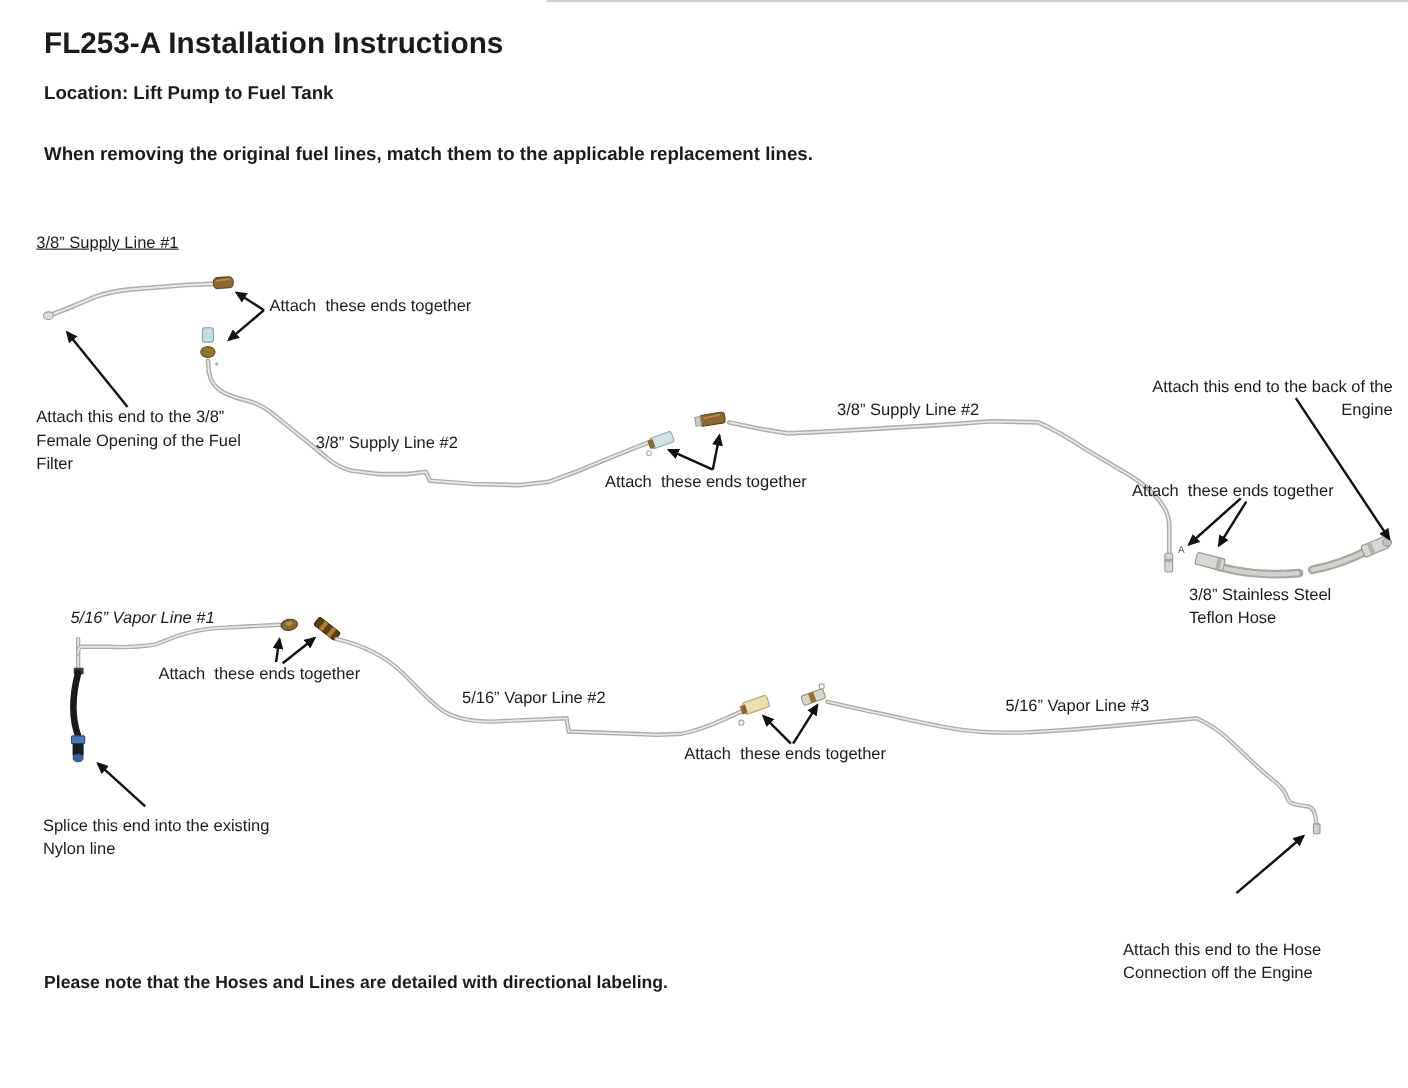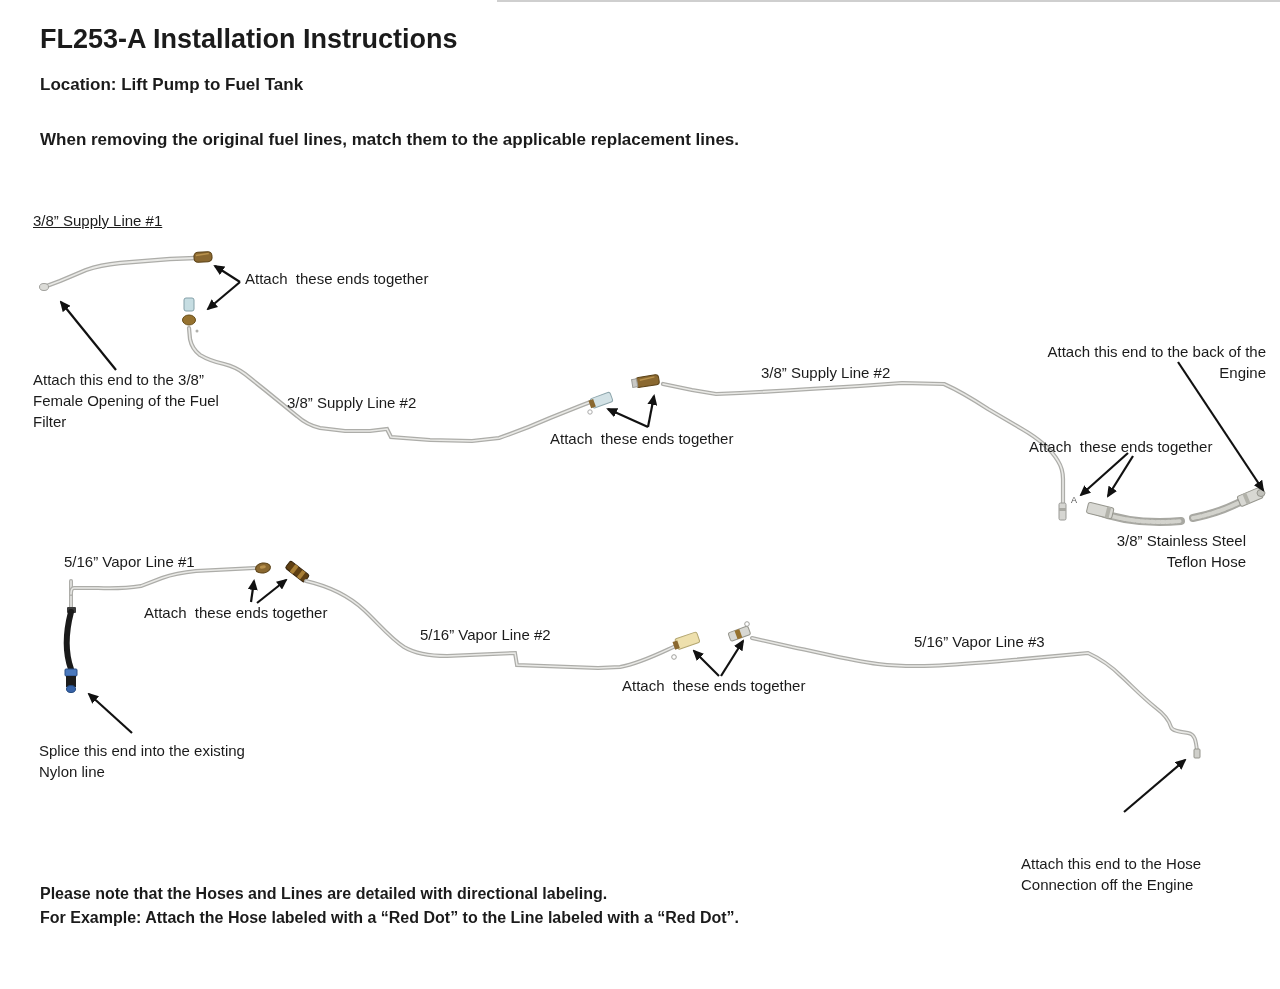--- a/index.html
+++ b/index.html
@@ -147,26 +147,25 @@
   </svg>
 
   <div class="lbl" style="left:33px;top:210px;text-decoration:underline;">3/8” Supply Line #1</div>
   <div class="lbl" style="left:245px;top:268px;">Attach  these ends together</div>
   <div class="lbl" style="left:33px;top:369px;width:205px;">Attach this end to the 3/8” Female Opening of the Fuel Filter</div>
   <div class="lbl" style="left:287px;top:392px;">3/8” Supply Line #2</div>
   <div class="lbl" style="left:761px;top:362px;">3/8” Supply Line #2</div>
   <div class="lbl" style="left:550px;top:428px;">Attach  these ends together</div>
   <div class="lbl" style="left:1044px;top:341px;width:222px;text-align:right;">Attach this end to the back of the Engine</div>
   <div class="lbl" style="left:1029px;top:436px;">Attach  these ends together</div>
-  <div class="lbl" style="left:1081px;top:530px;width:165px;text-align:right;">3/8” Stainless Steel Teflon Hose</div>
-  <div class="lbl" style="left:64px;top:551px;">5/16” Vapor Line #1</div>
+  <div class="lbl" style="left:1081px;top:530px;width:165px;">3/8” Stainless Steel Teflon Hose</div>
+  <div class="lbl" style="left:64px;top:551px;font-style:italic;">5/16” Vapor Line #1</div>
   <div class="lbl" style="left:144px;top:602px;">Attach  these ends together</div>
   <div class="lbl" style="left:420px;top:624px;text-align:center;">5/16” Vapor Line #2</div>
   <div class="lbl" style="left:622px;top:675px;">Attach  these ends together</div>
   <div class="lbl" style="left:914px;top:631px;">5/16” Vapor Line #3</div>
   <div class="lbl" style="left:39px;top:740px;width:235px;">Splice this end into the existing Nylon line</div>
   <div class="lbl" style="left:1021px;top:853px;width:212px;">Attach this end to the Hose Connection off the Engine</div>
   <div class="tiny" style="left:1071px;top:495px;">A</div>
 
   <div class="note" style="left:40px;top:885px;">Please note that the Hoses and Lines are detailed with directional labeling.</div>
-  <div class="note" style="left:40px;top:909px;">For Example: Attach the Hose labeled with a “Red Dot” to the Line labeled with a “Red Dot”.</div>
 
 </div>
 
 </body></html>

